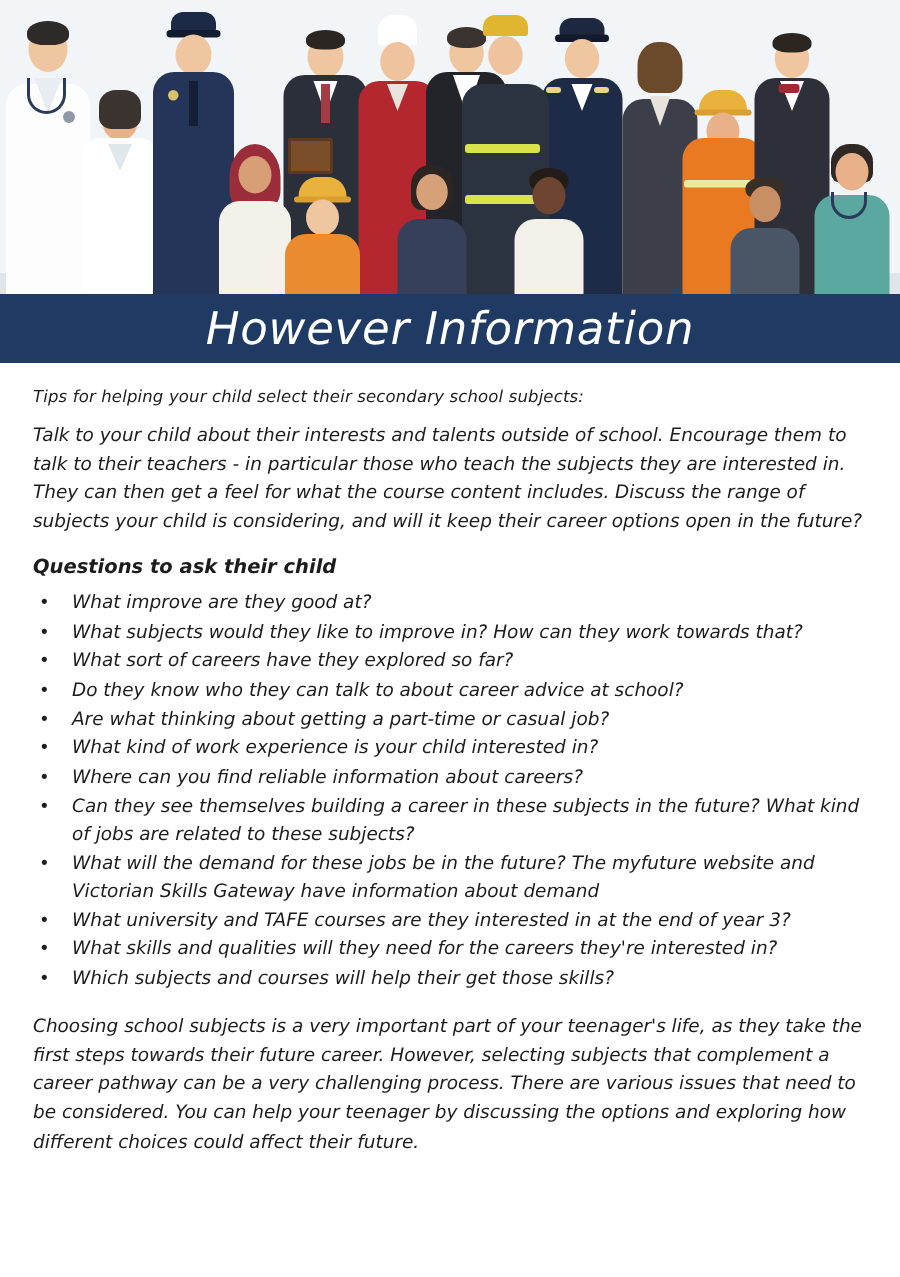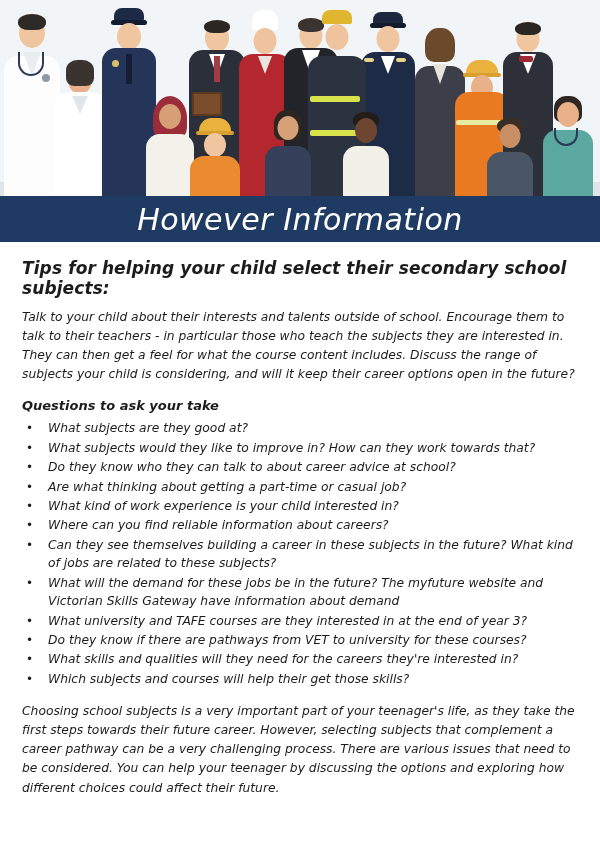--- a/index.html
+++ b/index.html
@@ -112,23 +112,23 @@
     letter-spacing: 0.5px;
     white-space: nowrap;
   }
 
   
   .content {
     padding: 12px 22px 0 22px;
     color: #1c1c1c;
   }
   .h-bold {
-    font-weight: bold;
-    font-style: italic;
-    font-size: 17px;
+    font-weight: normal;
+    font-style: italic;
+    font-size: 11px;
     margin: 4px 0 10px 0;
     letter-spacing: 0.1px;
   }
   .para {
     font-style: italic;
     font-size: 12.3px;
     line-height: 1.55;
     margin: 0 0 14px 0;
   }
   .h-section {
@@ -306,31 +306,31 @@
 <div class="banner">
   <div class="banner-title">However Information</div>
 </div>
 
 <div class="content">
 
   <div class="h-bold">Tips for helping your child select their secondary school subjects:</div>
 
   <p class="para">Talk to your child about their interests and talents outside of school. Encourage them to talk to their teachers - in particular those who teach the subjects they are interested in. They can then get a feel for what the course content includes. Discuss the range of subjects your child is considering, and will it keep their career options open in the future?</p>
 
-  <div class="h-section">Questions to ask your take</div>
+  <div class="h-section">Questions to ask their child</div>
 
   <ul class="qlist">
-    <li>What subjects are they good at?</li>
+    <li>What improve are they good at?</li>
     <li>What subjects would they like to improve in? How can they work towards that?</li>
+    <li>What sort of careers have they explored so far?</li>
     <li>Do they know who they can talk to about career advice at school?</li>
     <li>Are what thinking about getting a part-time or casual job?</li>
     <li>What kind of work experience is your child interested in?</li>
     <li>Where can you find reliable information about careers?</li>
     <li>Can they see themselves building a career in these subjects in the future? What kind of jobs are related to these subjects?</li>
     <li>What will the demand for these jobs be in the future? The myfuture website and Victorian Skills Gateway have information about demand</li>
     <li>What university and TAFE courses are they interested in at the end of year 3?</li>
-    <li>Do they know if there are pathways from VET to university for these courses?</li>
     <li>What skills and qualities will they need for the careers they're interested in?</li>
     <li>Which subjects and courses will help their get those skills?</li>
   </ul>
 
   <p class="closing">Choosing school subjects is a very important part of your teenager's life, as they take the first steps towards their future career.  However, selecting subjects that complement a career pathway can be a very challenging process. There are various issues that need to be considered. You can help your teenager by discussing the options and exploring how different choices could affect their future.</p>
 </div>
 
 </body></html>

